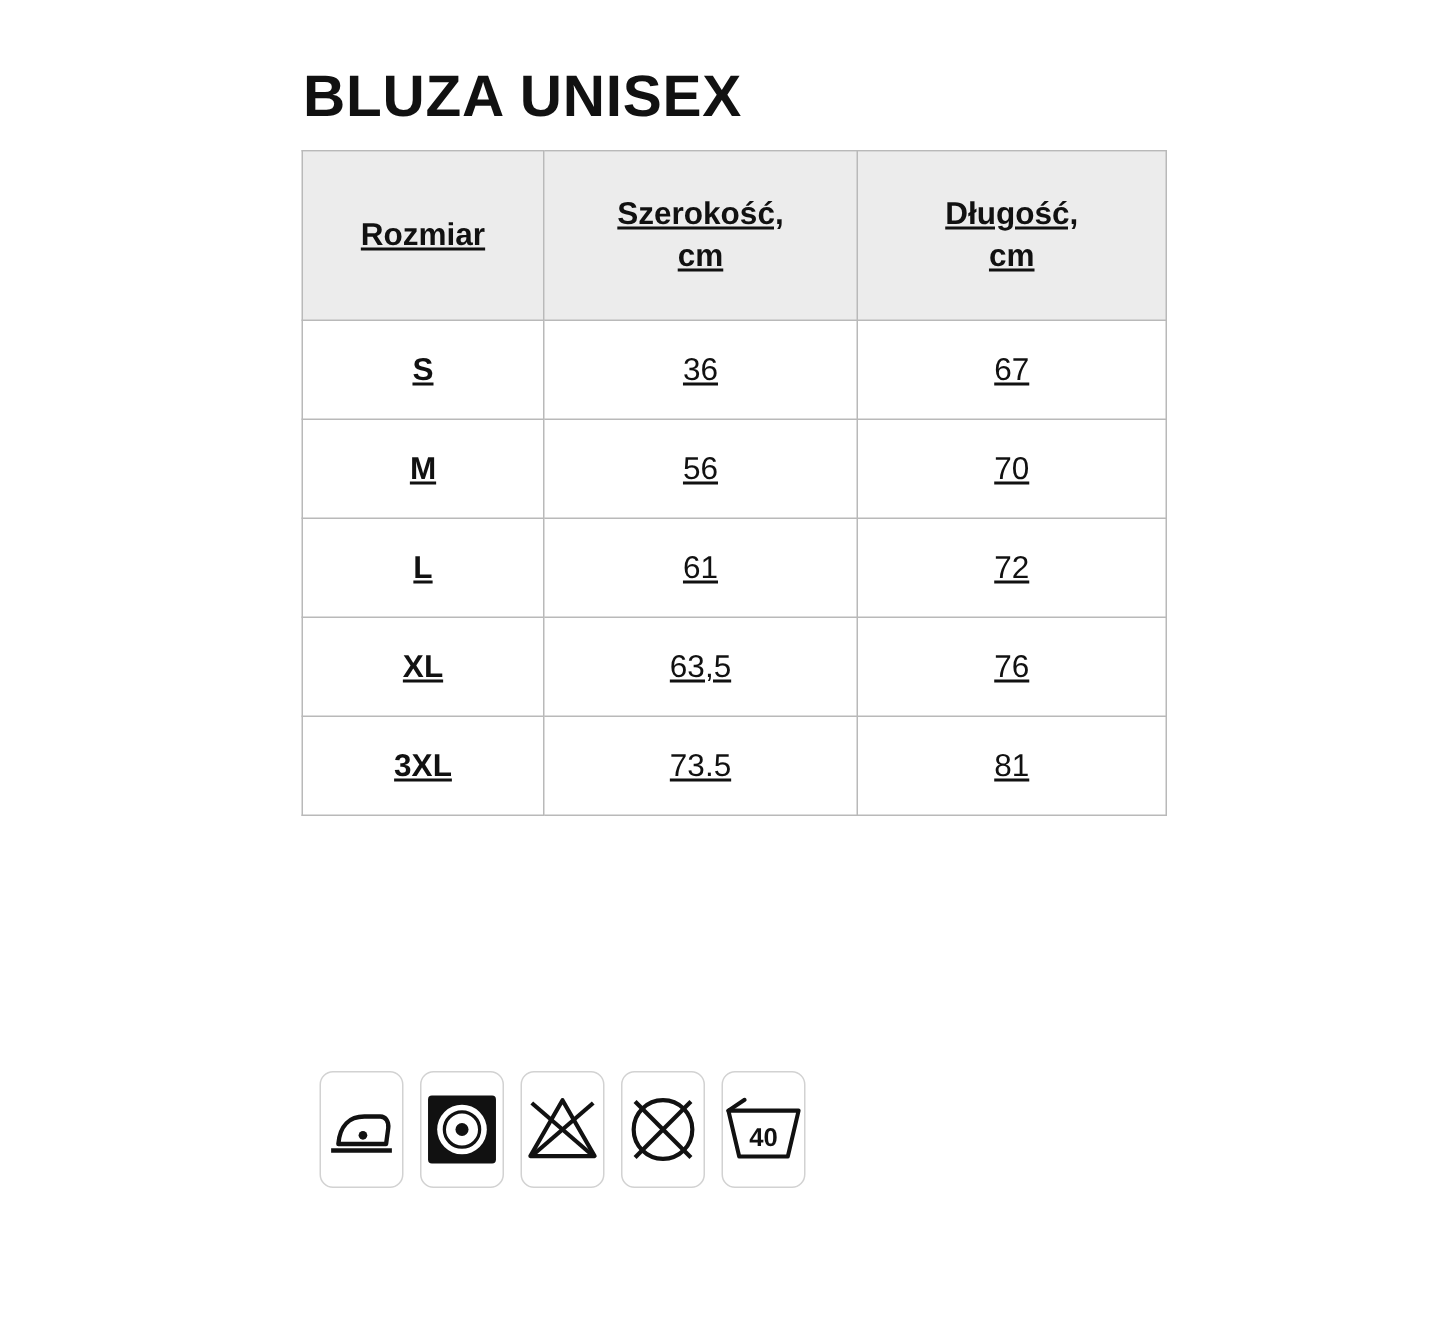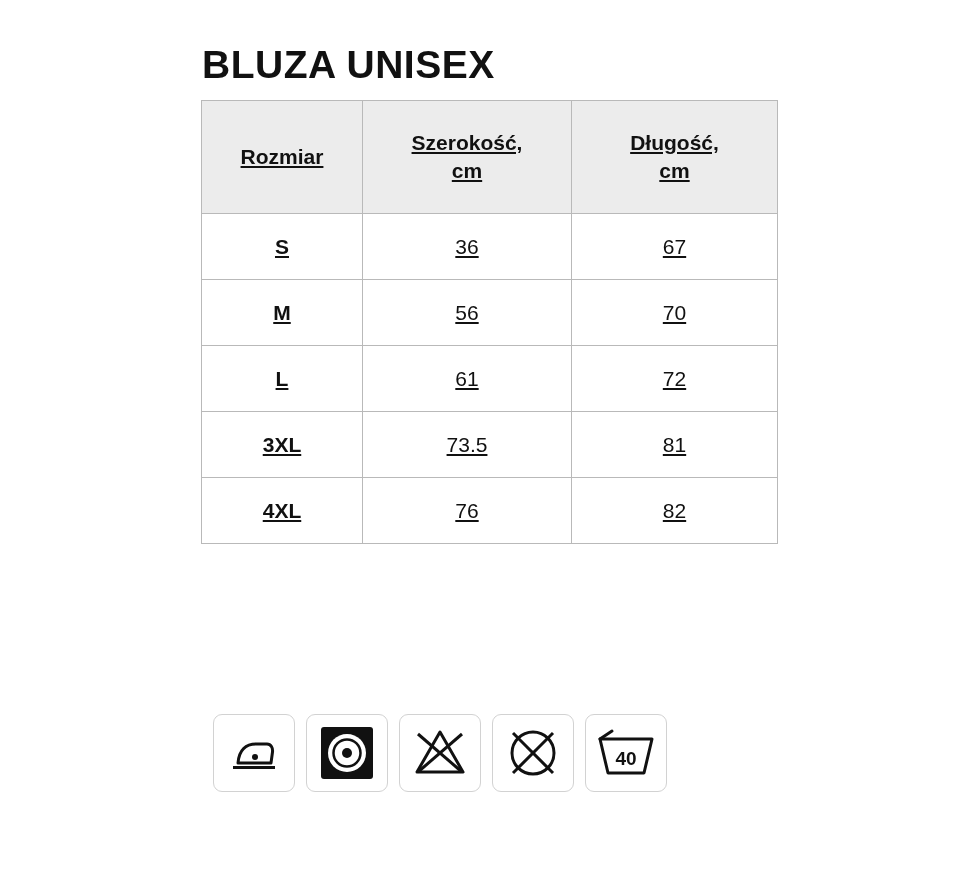--- a/index.html
+++ b/index.html
@@ -71,21 +71,21 @@
   .col-length { width: 206px; }
 
   .care-icons {
     position: absolute;
     left: 176px;
     top: 714px;
     display: flex;
     gap: 11px;
   }
   .care-icon {
-    width: 82px;
+    width: 56px;
     height: 78px;
     border: 1px solid #d2d2d2;
     border-radius: 9px;
     background: #ffffff;
     box-sizing: border-box;
     display: flex;
     align-items: center;
     justify-content: center;
   }
   .care-icon svg {
@@ -130,28 +130,28 @@
         <td class="size-cell">M</td>
         <td>56</td>
         <td>70</td>
       </tr>
       <tr>
         <td class="size-cell">L</td>
         <td>61</td>
         <td>72</td>
       </tr>
       <tr>
+        <td class="size-cell">XL</td>
+        <td>63,5</td>
+        <td>76</td>
+      </tr>
+      <tr>
         <td class="size-cell">3XL</td>
         <td>73.5</td>
         <td>81</td>
-      </tr>
-      <tr>
-        <td class="size-cell">4XL</td>
-        <td>76</td>
-        <td>82</td>
       </tr>
     </tbody>
   </table>
 
   <div class="care-icons">
 
     <div class="care-icon">
       <svg width="56" height="56" viewBox="0 0 56 56" aria-hidden="true">
         <path d="M7 41 L49 41 L49 44 L7 44 Z" fill="#111111"></path>
         <path d="M12 38 C13 25 20 19 30 19 L41 19 C45 19 47 23 46.5 27 L45 38 Z" fill="none" stroke="#111111" stroke-width="3" stroke-linejoin="round"></path>

